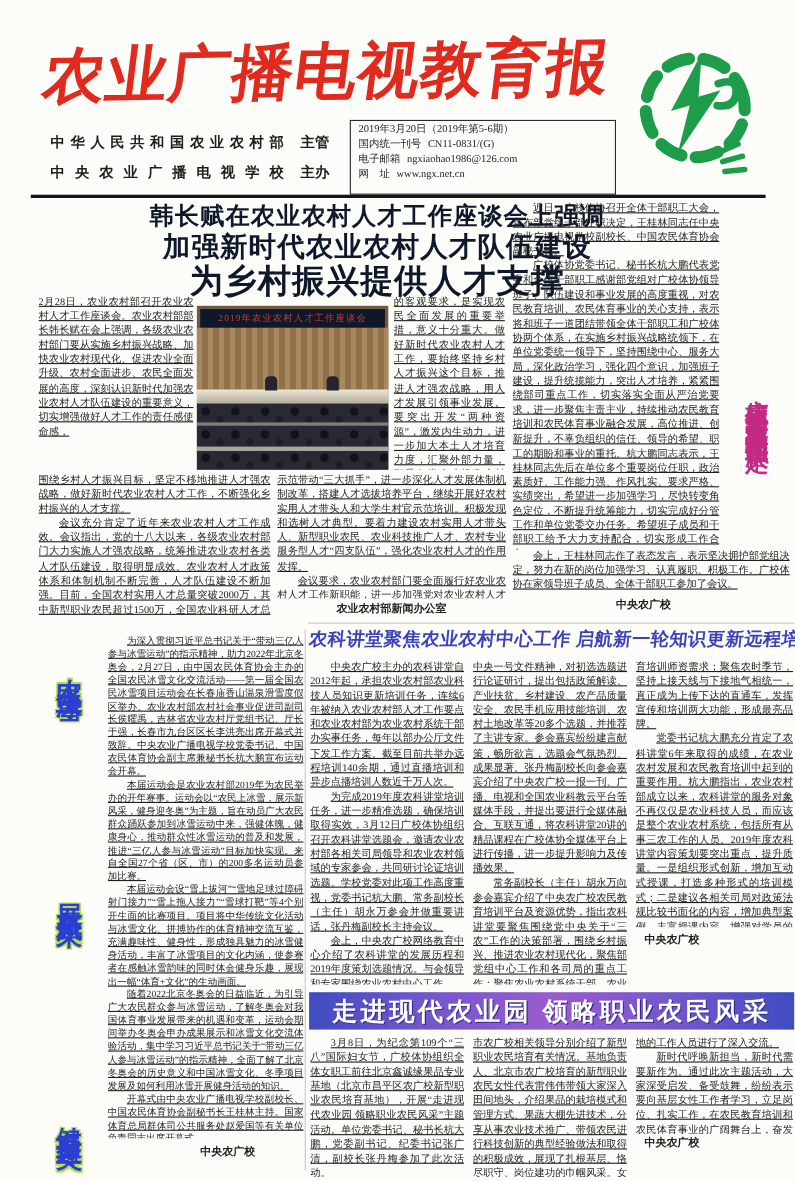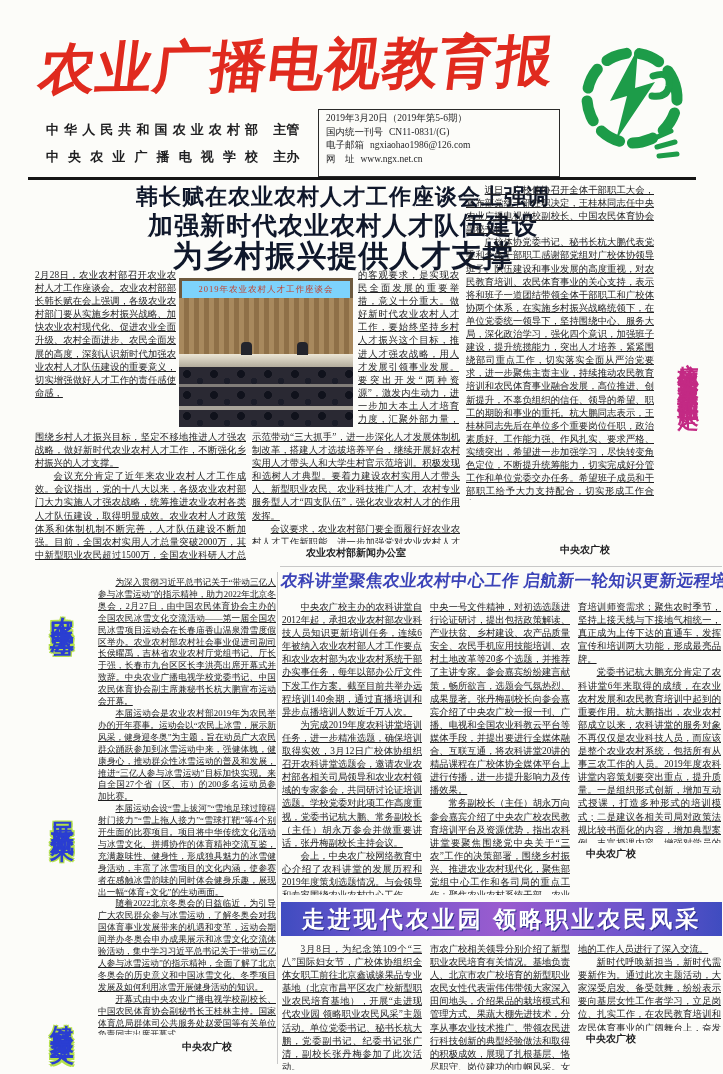--- a/index.html
+++ b/index.html
@@ -30,21 +30,21 @@
   .lead-head .k  { font-size:22px; line-height:26px; letter-spacing:1px; }
   .lead-head .h1 { font-size:25px; line-height:31px; letter-spacing:1px; }
   .lead-head .h2 { font-size:30px; line-height:30px; letter-spacing:1px; }
   
   .txt { position:absolute; font-size:9.3px; line-height:13.1px; text-align:justify; overflow:hidden;text-decoration:underline; }
   .txt p { margin:0; text-indent:2em; }
   .txt p.noind { text-indent:0; }
   .byline { position:absolute; font-weight:bold; font-size:10px; text-align:left; white-space:nowrap; }
   
   .photo { position:absolute; left:179px; top:278px; width:174px; height:149px; background:#6e5a3e; }
-  .ph-banner { position:absolute; top:3px; left:3px; right:3px; height:17px; background:#7dd3fc;
+  .ph-banner { position:absolute; top:3px; left:3px; right:3px; height:17px; background:#0f172a;
                color:#c2402c; font-size:8.5px; line-height:17px; text-align:center; letter-spacing:1px; overflow:hidden; white-space:nowrap;}
   .ph-curtain { position:absolute; top:20px; left:0; right:0; height:56px;
                background:repeating-linear-gradient(90deg,#a8895e 0 5px,#8f7048 5px 10px); }
   .ph-stage { position:absolute; top:76px; left:0; right:0; height:13px; background:linear-gradient(#ece6d6,#b3ac9c); }
   .ph-fig { position:absolute; width:11px; height:13px; top:64px; background:#23242c; border-radius:4px 4px 0 0; }
   .ph-audience { position:absolute; top:89px; left:0; right:0; bottom:0; background-color:#2a2933;
       background-image:
         radial-gradient(circle 6px at 8px 7px, #10121c 62%, rgba(42,41,51,0) 70%),
         radial-gradient(circle 5px at 21px 14px, #1b1d29 62%, rgba(42,41,51,0) 70%);
       background-size:27px 21px; }
@@ -165,20 +165,23 @@
     <p class="noind">示范带动“三大抓手”，进一步深化人才发展体制机制改革，搭建人才选拔培养平台，继续开展好农村实用人才带头人和大学生村官示范培训。积极发现和选树人才典型。要着力建设农村实用人才带头人、新型职业农民、农业科技推广人才、农村专业服务型人才“四支队伍”，强化农业农村人才的作用发挥。</p>
     <p>会议要求，农业农村部门要全面履行好农业农村人才工作新职能，进一步加强党对农业农村人才工作的统一领导，健全农业农村人才工作协调机制，大力发展涉农职业教育，强化支撑保障，加大投入力度，营造良好氛围，努力形成推进乡村人才振兴的强大合力。</p>
   </div>
 
   <div class="byline" style="left:306px; top:546px; width:155px;">农业农村部新闻办公室</div>
 
   <div class="txt" style="left:466px; top:184px; width:188px; height:316px;">
     <p>近日，广校体协召开全体干部职工大会，宣布部党组干部任职决定，王桂林同志任中央农业广播电视学校副校长、中国农民体育协会副秘书长。</p>
     <p>广校体协党委书记、秘书长杭大鹏代表党委和全体干部职工感谢部党组对广校体协领导班子、队伍建设和事业发展的高度重视，对农民教育培训、农民体育事业的关心支持，表示将和班子一道团结带领全体干部职工和广校体协两个体系，在实施乡村振兴战略统领下，在单位党委统一领导下，坚持围绕中心、服务大局，深化政治学习，强化四个意识，加强班子建设，提升统揽能力，突出人才培养，紧紧围绕部司重点工作，切实落实全面从严治党要求，进一步聚焦主责主业，持续推动农民教育培训和农民体育事业融合发展，高位推进、创新提升，不辜负组织的信任、领导的希望、职工的期盼和事业的重托。杭大鹏同志表示，王桂林同志先后在单位多个重要岗位任职，政治素质好、工作能力强、作风扎实、要求严格、实绩突出，希望进一步加强学习，尽快转变角色定位，不断提升统筹能力，切实完成好分管工作和单位党委交办任务。希望班子成员和干部职工给予大力支持配合，切实形成工作合力。</p>
   </div>
+  <div class="txt" style="left:466px; top:500px; width:252px; height:42px;">
+    <p>会上，王桂林同志作了表态发言，表示坚决拥护部党组决定，努力在新的岗位加强学习、认真履职、积极工作。广校体协在家领导班子成员、全体干部职工参加了会议。</p>
+  </div>
   <div class="vhead-right">广校体协召开大会宣布部党组干部任职决定</div>
   <div class="byline" style="left:560px; top:543px; width:120px;">中央农广校</div>
 
   <div class="hline" style="left:280px; top:566px; width:442px; height:1px;"></div>
   <div class="hline" style="left:277px; top:572px; width:1px; height:492px;"></div>
 
   <div class="snow-head">
     <span>农民上冰雪</span>
     <span>展示新风采</span>
     <span>健身迎冬奥</span>

